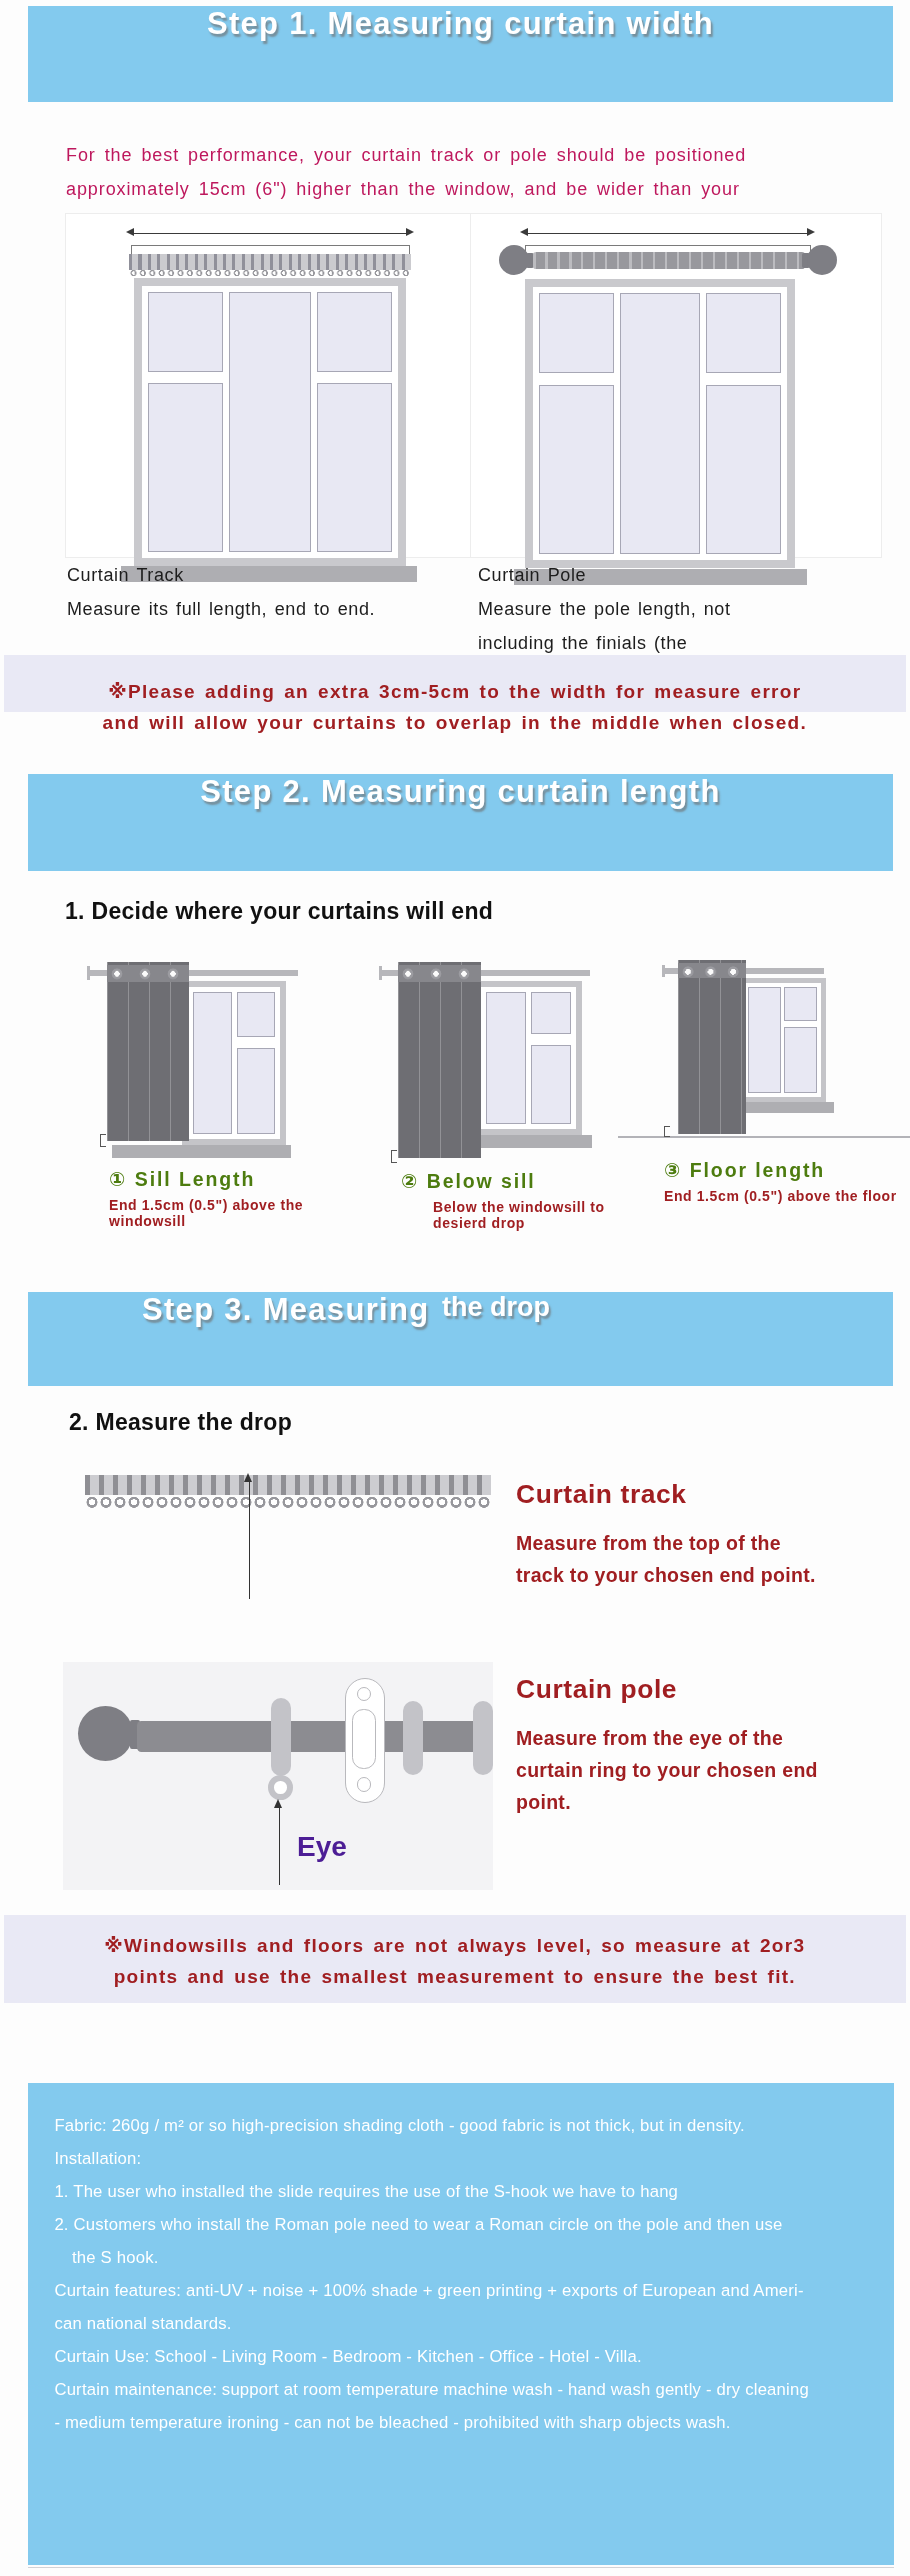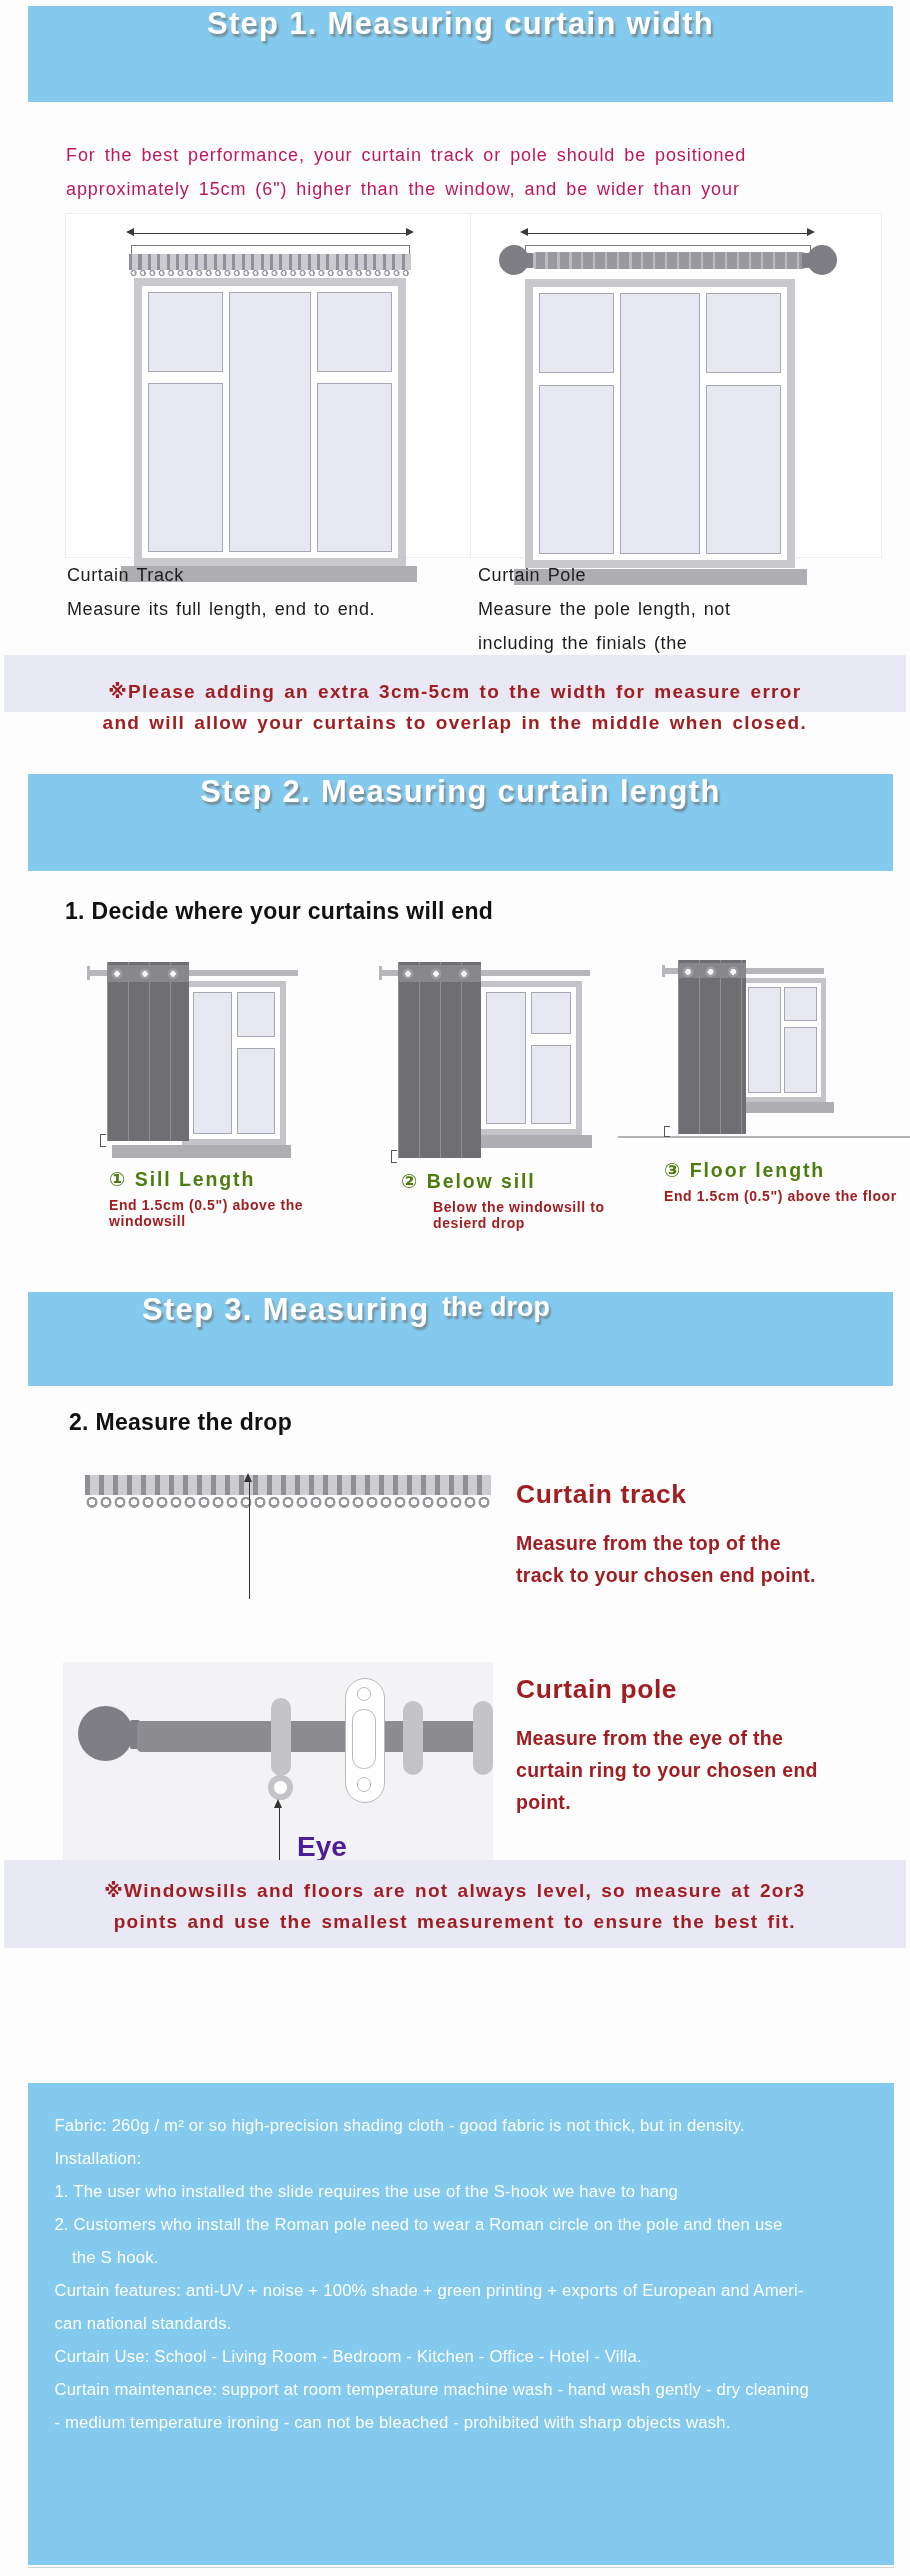--- a/index.html
+++ b/index.html
@@ -284,21 +284,21 @@
     <div class="eye-label" style="left:234px;top:169px;">Eye</div>
   </div>
 
   <div class="red-title" style="left:516px;top:1674px;">Curtain pole</div>
   <div class="red-body" style="left:516px;top:1722px;">
     <div>Measure from the eye of the</div>
     <div>curtain ring to your chosen end</div>
     <div>point.</div>
   </div>
 
-  <div class="notebox" style="top:1860px;height:88px;padding-top:15px;box-sizing:border-box;">
+  <div class="notebox" style="top:1915px;height:88px;padding-top:15px;box-sizing:border-box;">
     <div class="noteline">※Windowsills and floors are not always level, so measure at 2or3</div>
     <div class="noteline">points and use the smallest measurement to ensure the best fit.</div>
   </div>
 
   <div class="fabric">
     <div class="fabline">Fabric: 260g / m² or so high-precision shading cloth - good fabric is not thick, but in density.</div>
     <div class="fabline">Installation:</div>
     <div class="fabline">1. The user who installed the slide requires the use of the S-hook we have to hang</div>
     <div class="fabline">2. Customers who install the Roman pole need to wear a Roman circle on the pole and then use</div>
     <div class="fabline indent">the S hook.</div>

